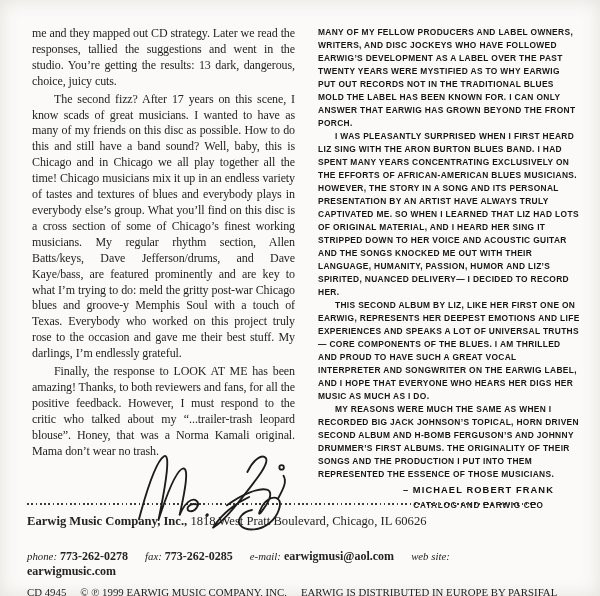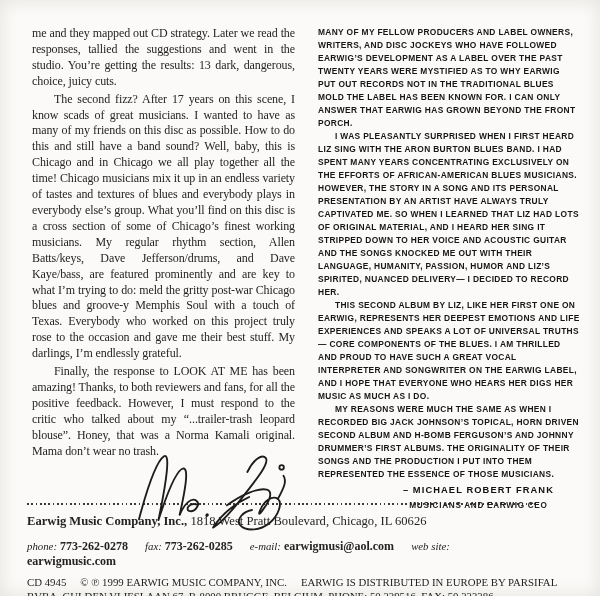--- a/index.html
+++ b/index.html
@@ -78,21 +78,21 @@
     background-image: repeating-linear-gradient(to right, #3b3b3b 0 1.6px, transparent 1.6px 4.3px);
   }
   
   .footer {
     margin: 9px 0 0 -5px;
     font-family: "Liberation Serif", serif;
     color: #232323;
   }
   .footer-line1 { font-size: 12.6px; }
   .footer-line1 .company { font-weight: 700; margin-top: 24px; }
-  .footer-line2 { font-size: 12px; margin-top: 10px; }
+  .footer-line2 { font-size: 12px; margin-top: 20px; }
   .footer-line2 .pair { margin-right: 14px; }
   .footer-line2 .lbl { font-style: italic; font-size: 10.8px; }
   .footer-line2 .val { font-weight: 700; }
   .footer-line3 {
     font-size: 10.8px;
     line-height: 14px;
     margin-top: 6px;
     width: 552px;
   }
   .footer-line3 .cd { margin-right: 14px; }
@@ -126,21 +126,21 @@
     </div>
 
     <div class="col-right">
       <p>MANY OF MY FELLOW PRODUCERS AND LABEL OWNERS, WRITERS, AND DISC JOCKEYS WHO HAVE FOLLOWED EARWIG’S DEVELOPMENT AS A LABEL OVER THE PAST TWENTY YEARS WERE MYSTIFIED AS TO WHY EARWIG PUT OUT RECORDS NOT IN THE TRADITIONAL BLUES MOLD THE LABEL HAS BEEN KNOWN FOR. I CAN ONLY ANSWER THAT EARWIG HAS GROWN BEYOND THE FRONT PORCH.</p>
       <p class="indent">I WAS PLEASANTLY SURPRISED WHEN I FIRST HEARD LIZ SING WITH THE ARON BURTON BLUES BAND. I HAD SPENT MANY YEARS CONCENTRATING EXCLUSIVELY ON THE EFFORTS OF AFRICAN-AMERICAN BLUES MUSICIANS. HOWEVER, THE STORY IN A SONG AND ITS PERSONAL PRESENTATION BY AN ARTIST HAVE ALWAYS TRULY CAPTIVATED ME. SO WHEN I LEARNED THAT LIZ HAD LOTS OF ORIGINAL MATERIAL, AND I HEARD HER SING IT STRIPPED DOWN TO HER VOICE AND ACOUSTIC GUITAR AND THE SONGS KNOCKED ME OUT WITH THEIR LANGUAGE, HUMANITY, PASSION, HUMOR AND LIZ’S SPIRITED, NUANCED DELIVERY— I DECIDED TO RECORD HER.</p>
       <p class="indent">THIS SECOND ALBUM BY LIZ, LIKE HER FIRST ONE ON EARWIG, REPRESENTS HER DEEPEST EMOTIONS AND LIFE EXPERIENCES AND SPEAKS A LOT OF UNIVERSAL TRUTHS— CORE COMPONENTS OF THE BLUES. I AM THRILLED AND PROUD TO HAVE SUCH A GREAT VOCAL INTERPRETER AND SONGWRITER ON THE EARWIG LABEL, AND I HOPE THAT EVERYONE WHO HEARS HER DIGS HER MUSIC AS MUCH AS I DO.</p>
       <p class="indent">MY REASONS WERE MUCH THE SAME AS WHEN I RECORDED BIG JACK JOHNSON’S TOPICAL, HORN DRIVEN SECOND ALBUM AND H-BOMB FERGUSON’S AND JOHNNY DRUMMER’S FIRST ALBUMS. THE ORIGINALITY OF THEIR SONGS AND THE PRODUCTION I PUT INTO THEM REPRESENTED THE ESSENCE OF THOSE MUSICIANS.</p>
 
       <div class="attribution">
         <div class="attr-name">– MICHAEL ROBERT FRANK</div>
-        <div class="attr-title">MUSICIANS AND EARWIG CEO</div>
+        <div class="attr-title">CATALOG AND EARWIG CEO</div>
       </div>
     </div>
 
   </div>
 
   <div class="dotted-rule"></div>
 
   <div class="footer">
 
     <div class="footer-line1">

